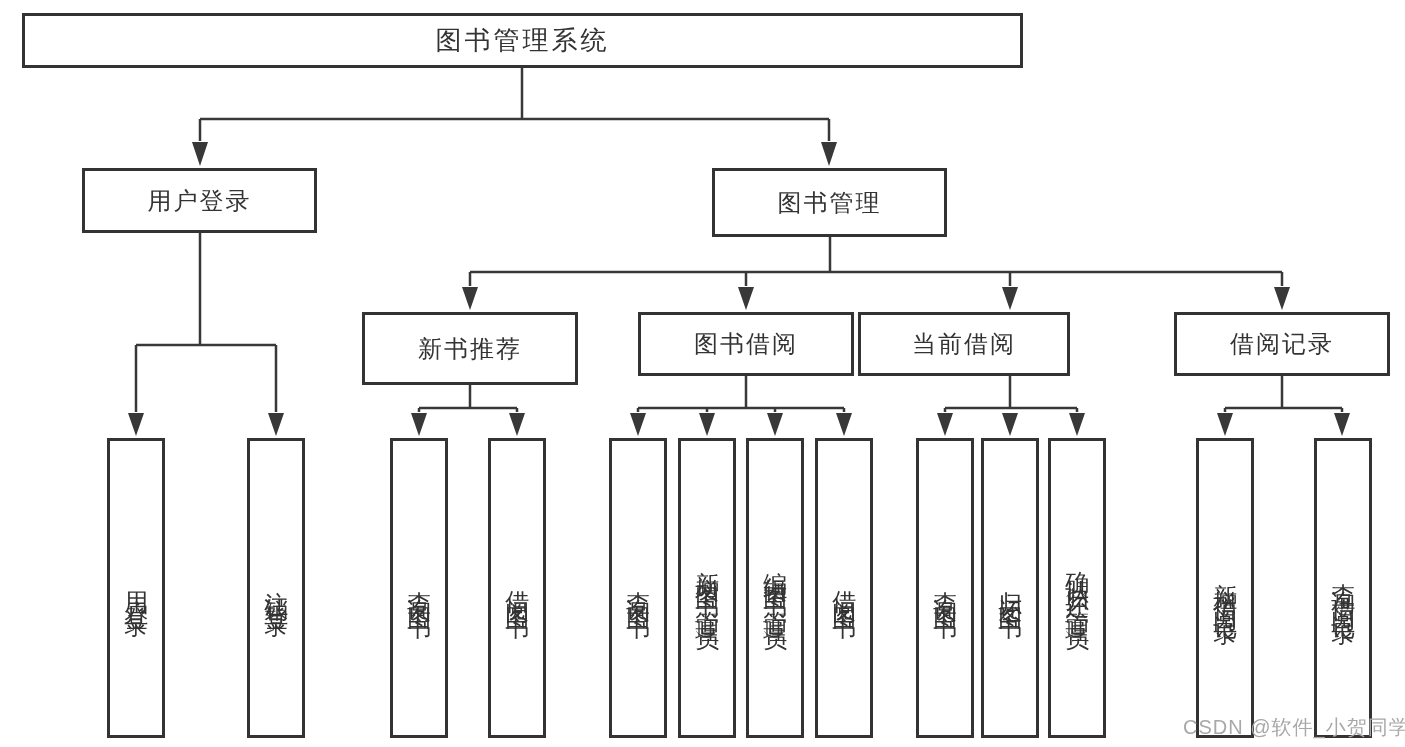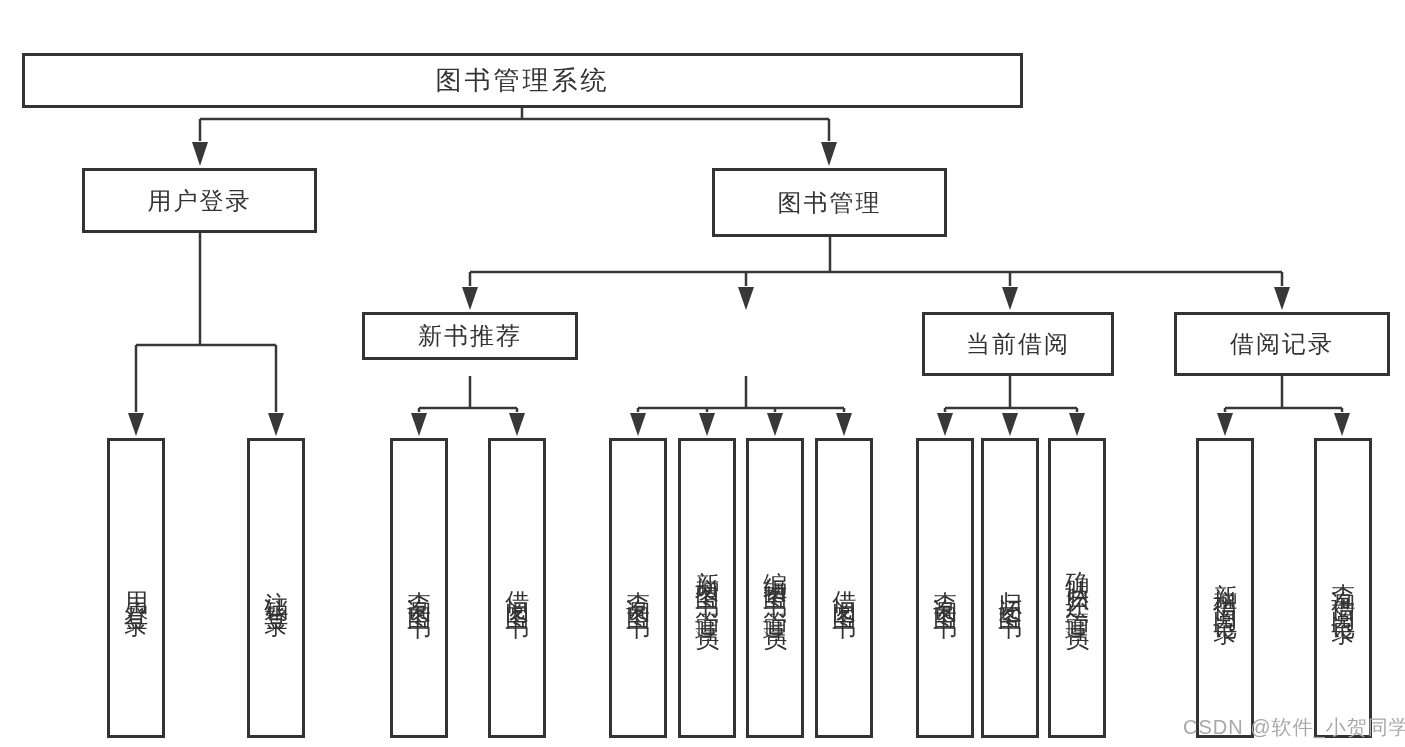--- a/index.html
+++ b/index.html
@@ -79,27 +79,28 @@
     <path d="M1010,376 V408 M945,408 H1077 M945,408 V412 M1077,408 V412"></path>
     <polygon points="937,413 953,413 945,436"></polygon>
     <polygon points="1002,413 1018,413 1010,436"></polygon>
     <polygon points="1069,413 1085,413 1077,436"></polygon>
 
     <path d="M1282,376 V408 M1225,408 H1342 M1225,408 V412 M1342,408 V412"></path>
     <polygon points="1217,413 1233,413 1225,436"></polygon>
     <polygon points="1334,413 1350,413 1342,436"></polygon>
   </svg>
 
-  <div class="node root" style="left:22px;top:13px;width:1001px;height:55px;margin-top:40px;">图书管理系统</div>
+  <div class="node root" style="left:22px;top:13px;width:1001px;height:55px;">图书管理系统</div>
 
   <div class="node" style="left:82px;top:168px;width:235px;height:65px;">用户登录</div>
   <div class="node" style="left:712px;top:168px;width:235px;height:69px;">图书管理</div>
 
-  <div class="node" style="left:362px;top:312px;width:216px;height:48px;">新书推荐</div>
-  <div class="node" style="left:922px;top:312px;width:192px;height:64px;">当前借阅</div>
+  <div class="node" style="left:362px;top:312px;width:216px;height:73px;">新书推荐</div>
+  <div class="node" style="left:638px;top:312px;width:216px;height:64px;">图书借阅</div>
+  <div class="node" style="left:858px;top:312px;width:212px;height:64px;">当前借阅</div>
   <div class="node" style="left:1174px;top:312px;width:216px;height:64px;">借阅记录</div>
 
   <div class="node leaf" style="left:107px;top:438px;width:58px;height:300px;">
     <span class="vtext">用户登录</span>
   </div>
   <div class="node leaf" style="left:247px;top:438px;width:58px;height:300px;">
     <span class="vtext">注销登录</span>
   </div>
   <div class="node leaf" style="left:390px;top:438px;width:58px;height:300px;">
     <span class="vtext">查询图书</span>

